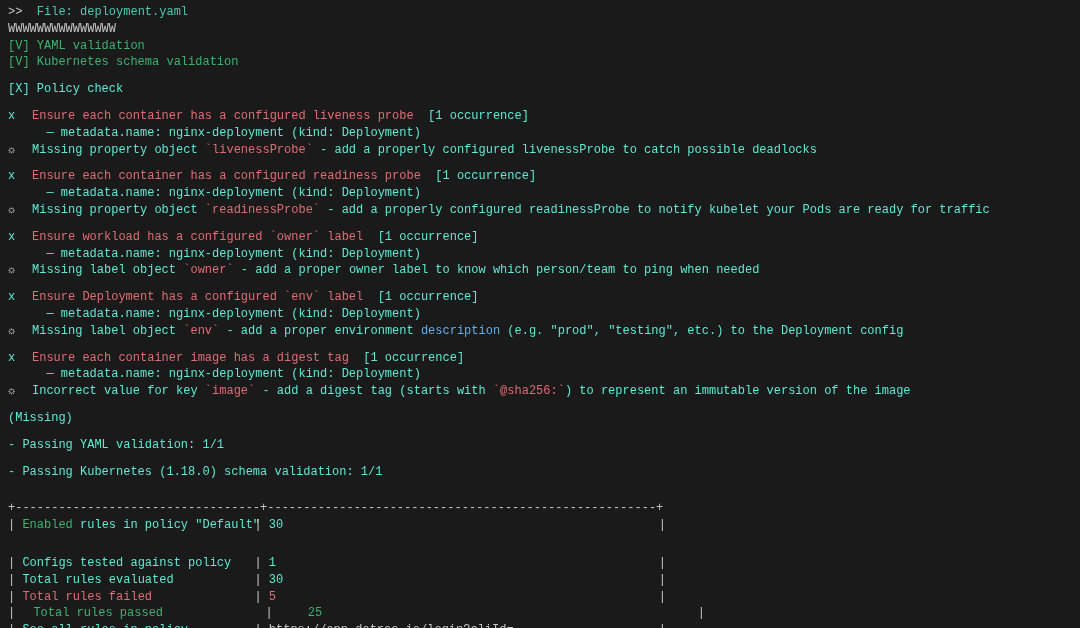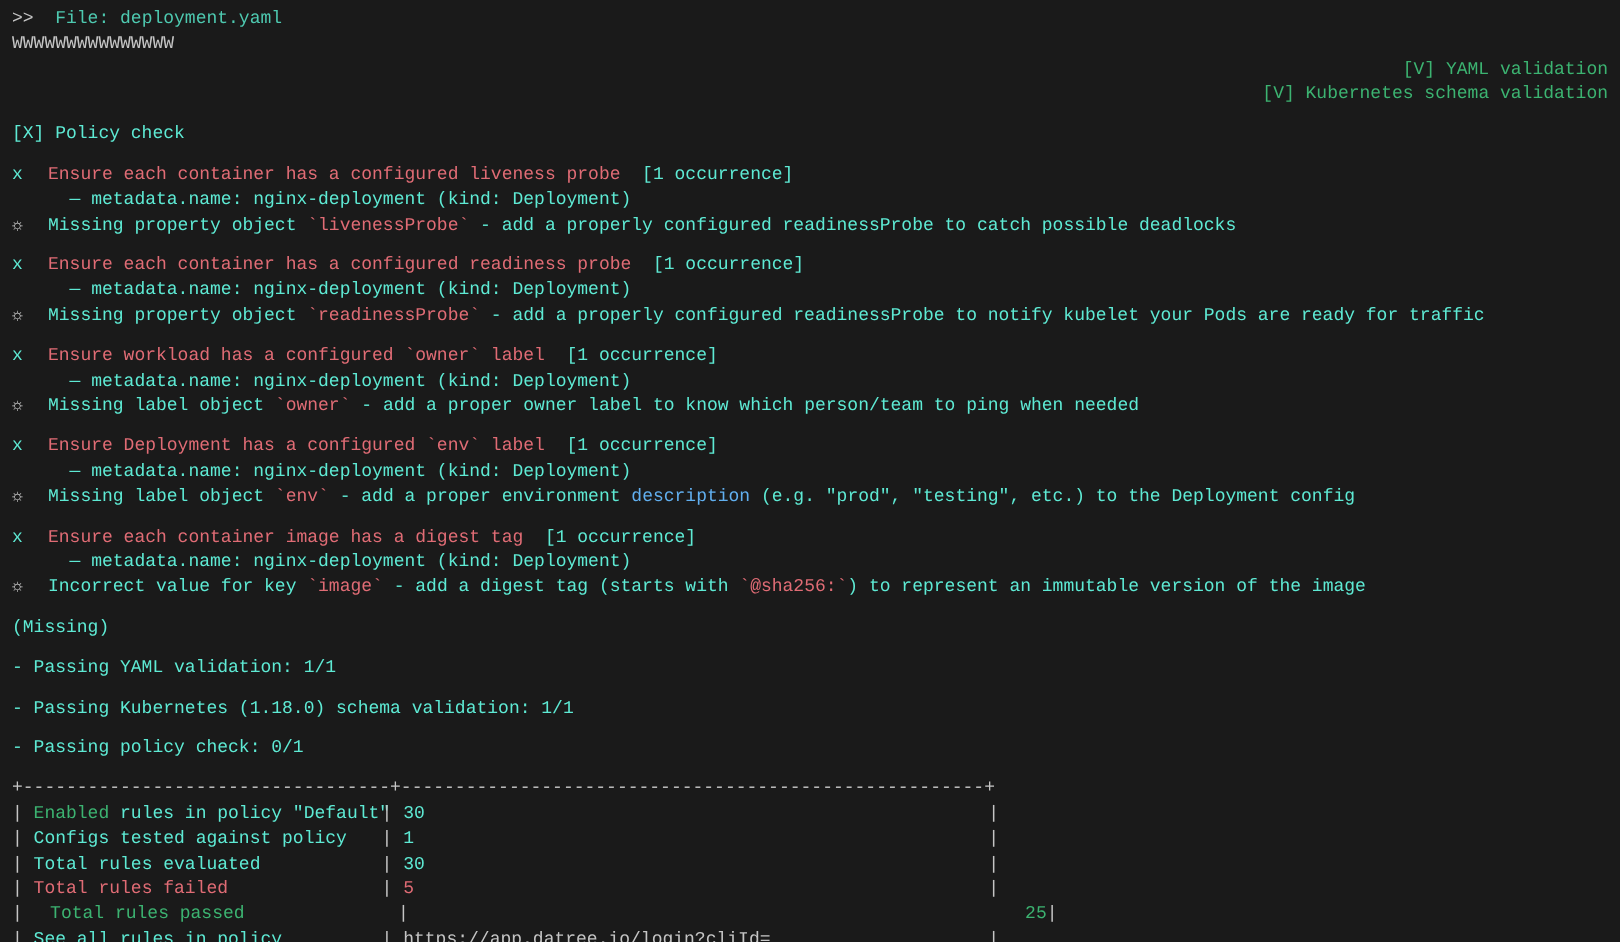--- a/index.html
+++ b/index.html
@@ -9,21 +9,21 @@
       font-family: 'Courier New', monospace;
       font-size: 12px;
       line-height: 1.4;
       padding: 4px 8px;
       width: 1080px;
       height: 628px;
       overflow: hidden;
     }
     .line { white-space: pre; }
     .cyan { color: #4ec9b0; }
-    .green { color: #3cb371; text-align: right; }
+    .green { color: #3cb371; }
     .red { color: #e06c75; }
     .white { color: #5eead4; }
     .blue { color: #61afef; }
     .underline { text-decoration: underline; }
     .prompt { color: #c5c5c5; }
     .wave { color: #c5c5c5; letter-spacing: 0; font-family: Liberation Mono, monospace; }
     .check-mark { display: inline-block; width: 24px; }
     .bulb { display: inline-block; width: 24px; color: #c5c5c5; }
     .indent1 { padding-left: 24px; }
     .summary-table .pipe { color: #c5c5c5; }
@@ -42,21 +42,21 @@
   <div class="line green">[V] Kubernetes schema validation</div>
 
   <div class="spacer"></div>
   <div class="line white">[X] Policy check</div>
   <div class="spacer"></div>
 
   <div id="issues-container">
       <div>
         <div class="line"><span class="check-mark white">x</span><span class="red">Ensure each container has a configured liveness probe</span><span>  </span><span class="white">[1 occurrence]</span></div>
         <div class="line white indent1">  — metadata.name: nginx-deployment (kind: Deployment)</div>
-        <div class="line"><span class="bulb">☼</span><span class="white">Missing property object </span><span class="red">`livenessProbe`</span><span class="white"> - add a properly configured readinessProbe to catch possible deadlocks</span></div>
+        <div class="line"><span class="bulb">☼</span><span class="white">Missing property object </span><span class="red">`livenessProbe`</span><span class="white"> - add a properly configured livenessProbe to catch possible deadlocks</span></div>
         <div class="spacer"></div>
       </div>
       <div>
         <div class="line"><span class="check-mark white">x</span><span class="red">Ensure each container has a configured readiness probe</span><span>  </span><span class="white">[1 occurrence]</span></div>
         <div class="line white indent1">  — metadata.name: nginx-deployment (kind: Deployment)</div>
         <div class="line"><span class="bulb">☼</span><span class="white">Missing property object </span><span class="red">`readinessProbe`</span><span class="white"> - add a properly configured readinessProbe to notify kubelet your Pods are ready for traffic</span></div>
         <div class="spacer"></div>
       </div>
       <div>
         <div class="line"><span class="check-mark white">x</span><span class="red">Ensure workload has a configured `owner` label</span><span>  </span><span class="white">[1 occurrence]</span></div>
@@ -78,28 +78,27 @@
     </div>
 
   <div class="spacer"></div>
   <div class="line white">(Missing)</div>
   <div class="spacer"></div>
 
   <div class="line white">- Passing YAML validation: 1/1</div>
   <div class="spacer"></div>
   <div class="line white">- Passing Kubernetes (1.18.0) schema validation: 1/1</div>
   <div class="spacer"></div>
-  <div class="line white">- Passing policy check: 0/1</div>
   <div class="spacer"></div>
 
   <div class="summary-table">
     <div class="line border-line">+----------------------------------+------------------------------------------------------+</div>
     <div id="table-rows">
         <div class="line"><span class="pipe">| </span><span style="display: inline-block; width: 232px;"><span class="green">Enabled</span><span class="white"> rules in policy "Default"</span></span><span class="pipe">| </span><span class="white" style="display: inline-block; width: 390px;">30</span><span class="pipe">|</span></div>
-        <div class="line"><span class="pipe">| </span><span style="display: inline-block; width: 232px;"><span class="white">Configs tested against policy</span></span><span class="pipe">| </span><span class="white" style="display: inline-block; width: 390px;">1</span><span class="pipe">|</span></div>
+        <div class="line"><span class="pipe">| </span><span style="display: inline-block; width: 232px; margin-top: 21px;"><span class="white">Configs tested against policy</span></span><span class="pipe">| </span><span class="white" style="display: inline-block; width: 390px;">1</span><span class="pipe">|</span></div>
         <div class="line"><span class="pipe">| </span><span style="display: inline-block; width: 232px;"><span class="white">Total rules evaluated</span></span><span class="pipe">| </span><span class="white" style="display: inline-block; width: 390px;">30</span><span class="pipe">|</span></div>
         <div class="line"><span class="pipe">| </span><span style="display: inline-block; width: 232px;"><span class="red">Total rules failed</span></span><span class="pipe">| </span><span class="red" style="display: inline-block; width: 390px;">5</span><span class="pipe">|</span></div>
         <div class="line"><span class="pipe">| </span><span style="display: inline-block; width: 232px; margin-left: 11px;"><span class="green">Total rules passed</span></span><span class="pipe">| </span><span class="green" style="display: inline-block; width: 390px; margin-left: 28px;">25</span><span class="pipe">|</span></div>
         <div class="line"><span class="pipe">| </span><span style="display: inline-block; width: 232px;"><span class="white">See all rules in policy</span></span><span class="pipe">| </span><span class="underline" style="display: inline-block; width: 390px;">https://app.datree.io/login?cliId=</span><span class="pipe">|</span></div>
       </div>
 
   </div>
 
 </div>
 

